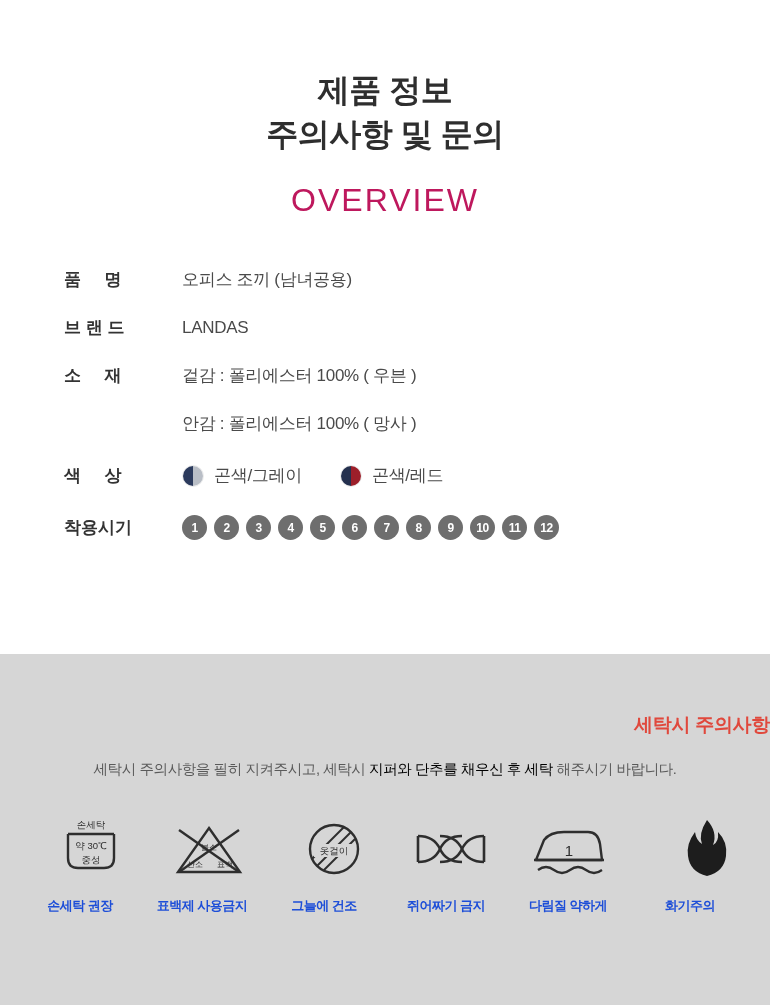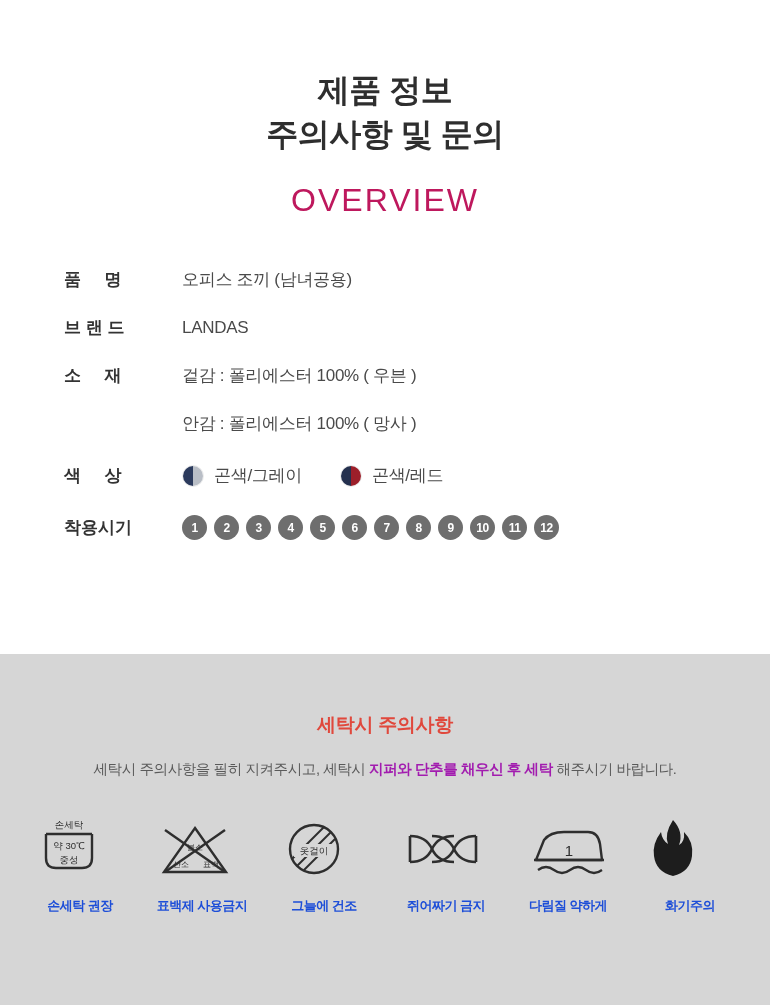--- a/index.html
+++ b/index.html
@@ -87,45 +87,45 @@
   }
 
   
   .care {
     position: absolute;
     left: 0; top: 654px;
     width: 770px; height: 351px;
     background: #d6d6d6;
   }
   .care-title {
-    text-align: center;
+    text-align: right;
     font-size: 19px;
     font-weight: bold;
     color: #e0483c;
     padding-top: 58px;
     letter-spacing: -0.3px;
   }
   .care-desc {
     text-align: center;
     font-size: 14.5px;
     color: #5a5a5a;
     margin-top: 22px;
     letter-spacing: -0.4px;
   }
-  .care-desc .hl { color: #a21caf; font-weight: bold; }
+  .care-desc .hl { color: #000000; font-weight: normal; }
 
   .icons {
     display: flex;
     justify-content: center;
     align-items: flex-start;
     gap: 30px;
     margin-top: 34px;
   }
   .icon-cell { width: 92px; text-align: center; }
-  .icon-art { height: 72px; display: flex; align-items: center; justify-content: flex-start; }
+  .icon-art { height: 72px; display: flex; align-items: center; justify-content: flex-end; }
   .icon-label {
     margin-top: 12px;
     font-size: 13px;
     color: #1d4ed8;
     font-weight: bold;
     letter-spacing: -0.5px;
   }
 </style>
 </head>
 <body>

